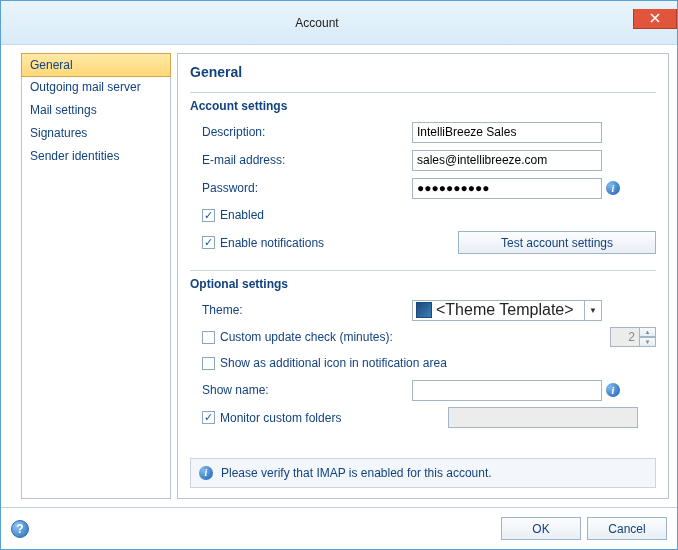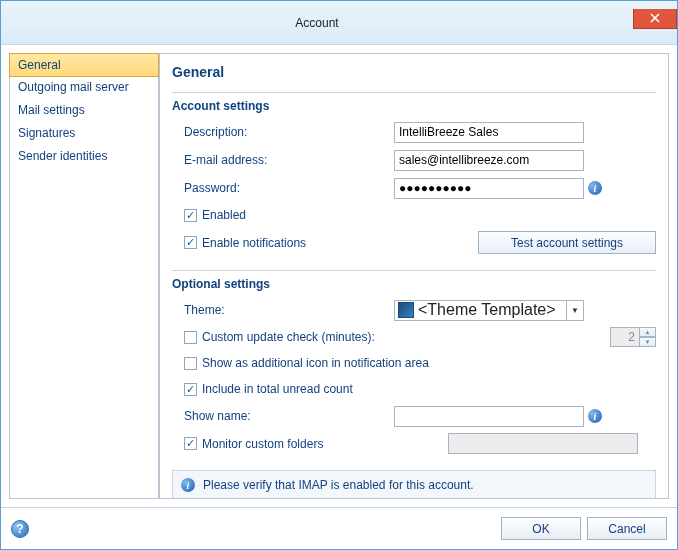--- a/index.html
+++ b/index.html
@@ -44,21 +44,23 @@
   margin-top: -8px;
   font-size: 12px;
   cursor: pointer;
   border: 1px solid #b33c25;
   border-top: none;
 }
 .main-area {
   flex: 1;
   display: flex;
   padding: 8px;
+  gap: 6px;
   min-height: 0;
+  margin-left: 12px;
 }
 .sidebar {
   width: 150px;
   border: 1px solid #b9c6d2;
   background: #fff;
   display: flex;
   flex-direction: column;
 }
 .sidebar-item {
   padding: 4px 8px;
@@ -152,21 +154,21 @@
 .btn {
   height: 23px;
   padding: 0 16px;
   border: 1px solid #9ab4cc;
   background: linear-gradient(#fdfdfe, #e8eef5);
   color: #12427f;
   font-size: 12px;
   cursor: pointer;
   font-family: inherit;
 }
-.btn-wide { width: 178px; }
+.btn-wide { width: 198px; }
 .btn-browse {
   width: 100px;
   background: linear-gradient(#ffe9a6, #ffd877);
   border: 1px solid #d6a74a;
 }
 .select-wrap {
   width: 190px;
   height: 21px;
   border: 1px solid #a3b5c7;
   display: flex;
@@ -367,24 +369,20 @@
               <div>▼</div>
             </div>
           </div>
         </div>
 
         <div class="checkbox-row">
           <span class="checkbox"></span>
           <span>Show as additional icon in notification area</span>
         </div>
 
-        <div class="checkbox-row">
-          <span class="checkbox checked"></span>
-          <span>Include in total unread count</span>
-        </div>
 
         <div class="form-row">
           <div class="form-label">Show name:</div>
           <div class="form-field">
             <input class="text-input" value="" style="">
             <span class="info-icon">i</span>
           </div>
         </div>
 
         <div class="checkbox-row" style="justify-content: space-between;">

